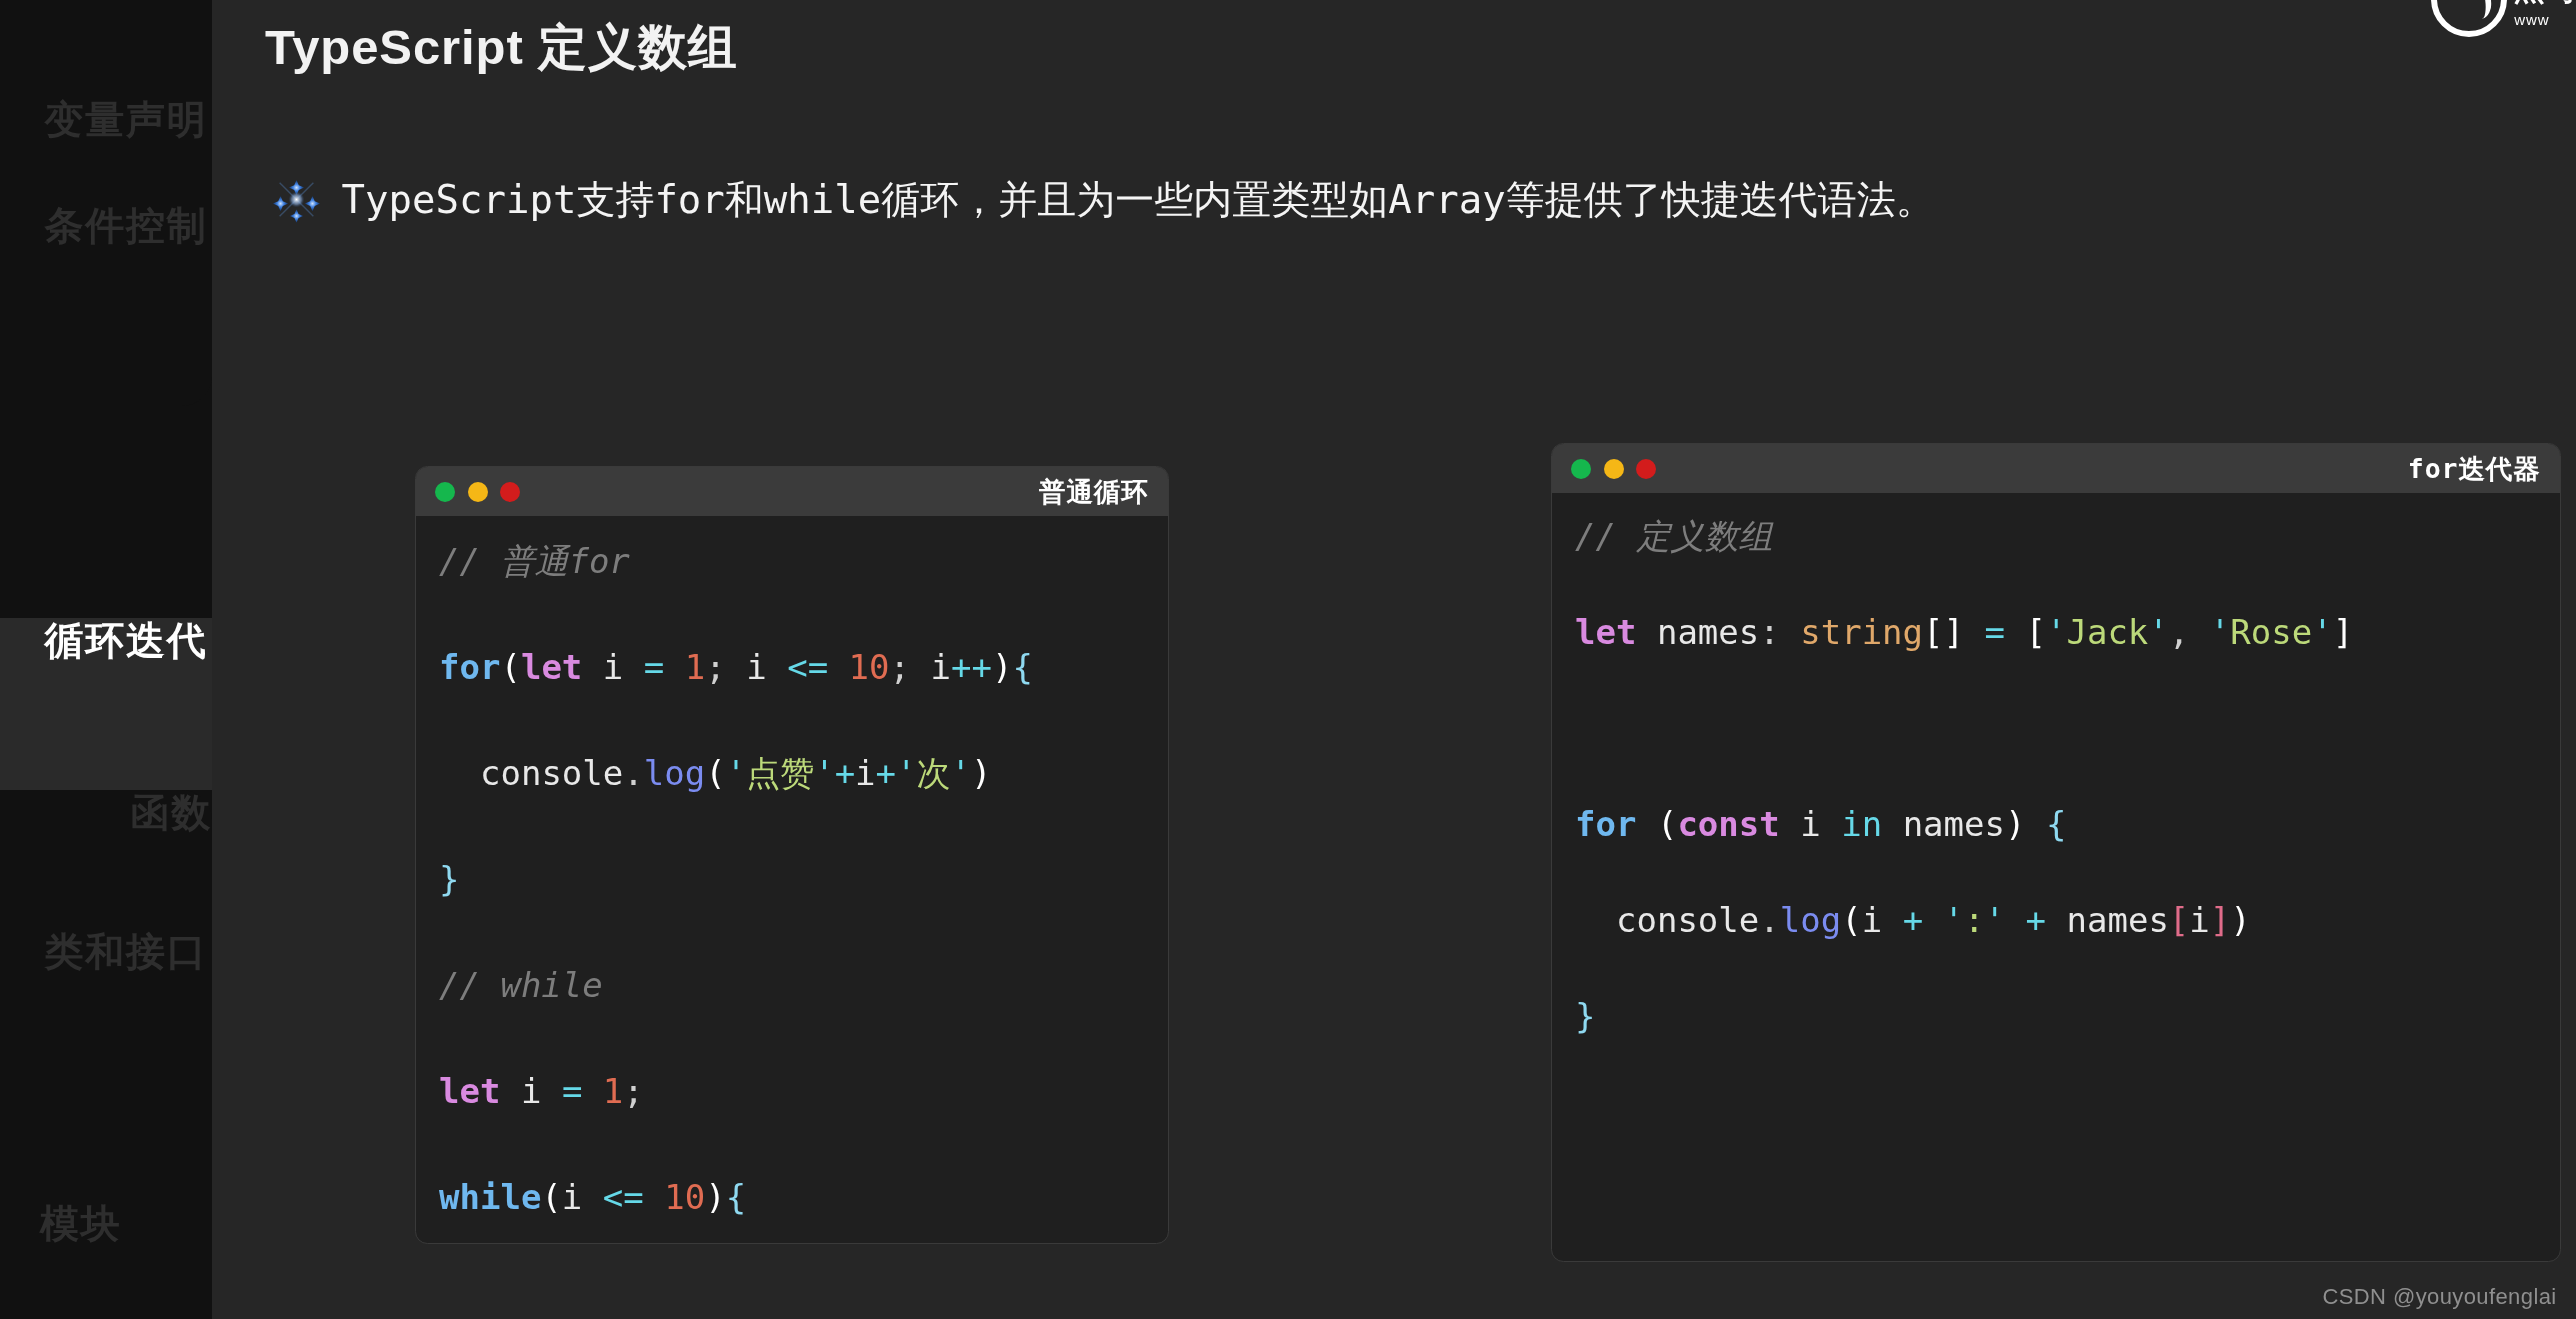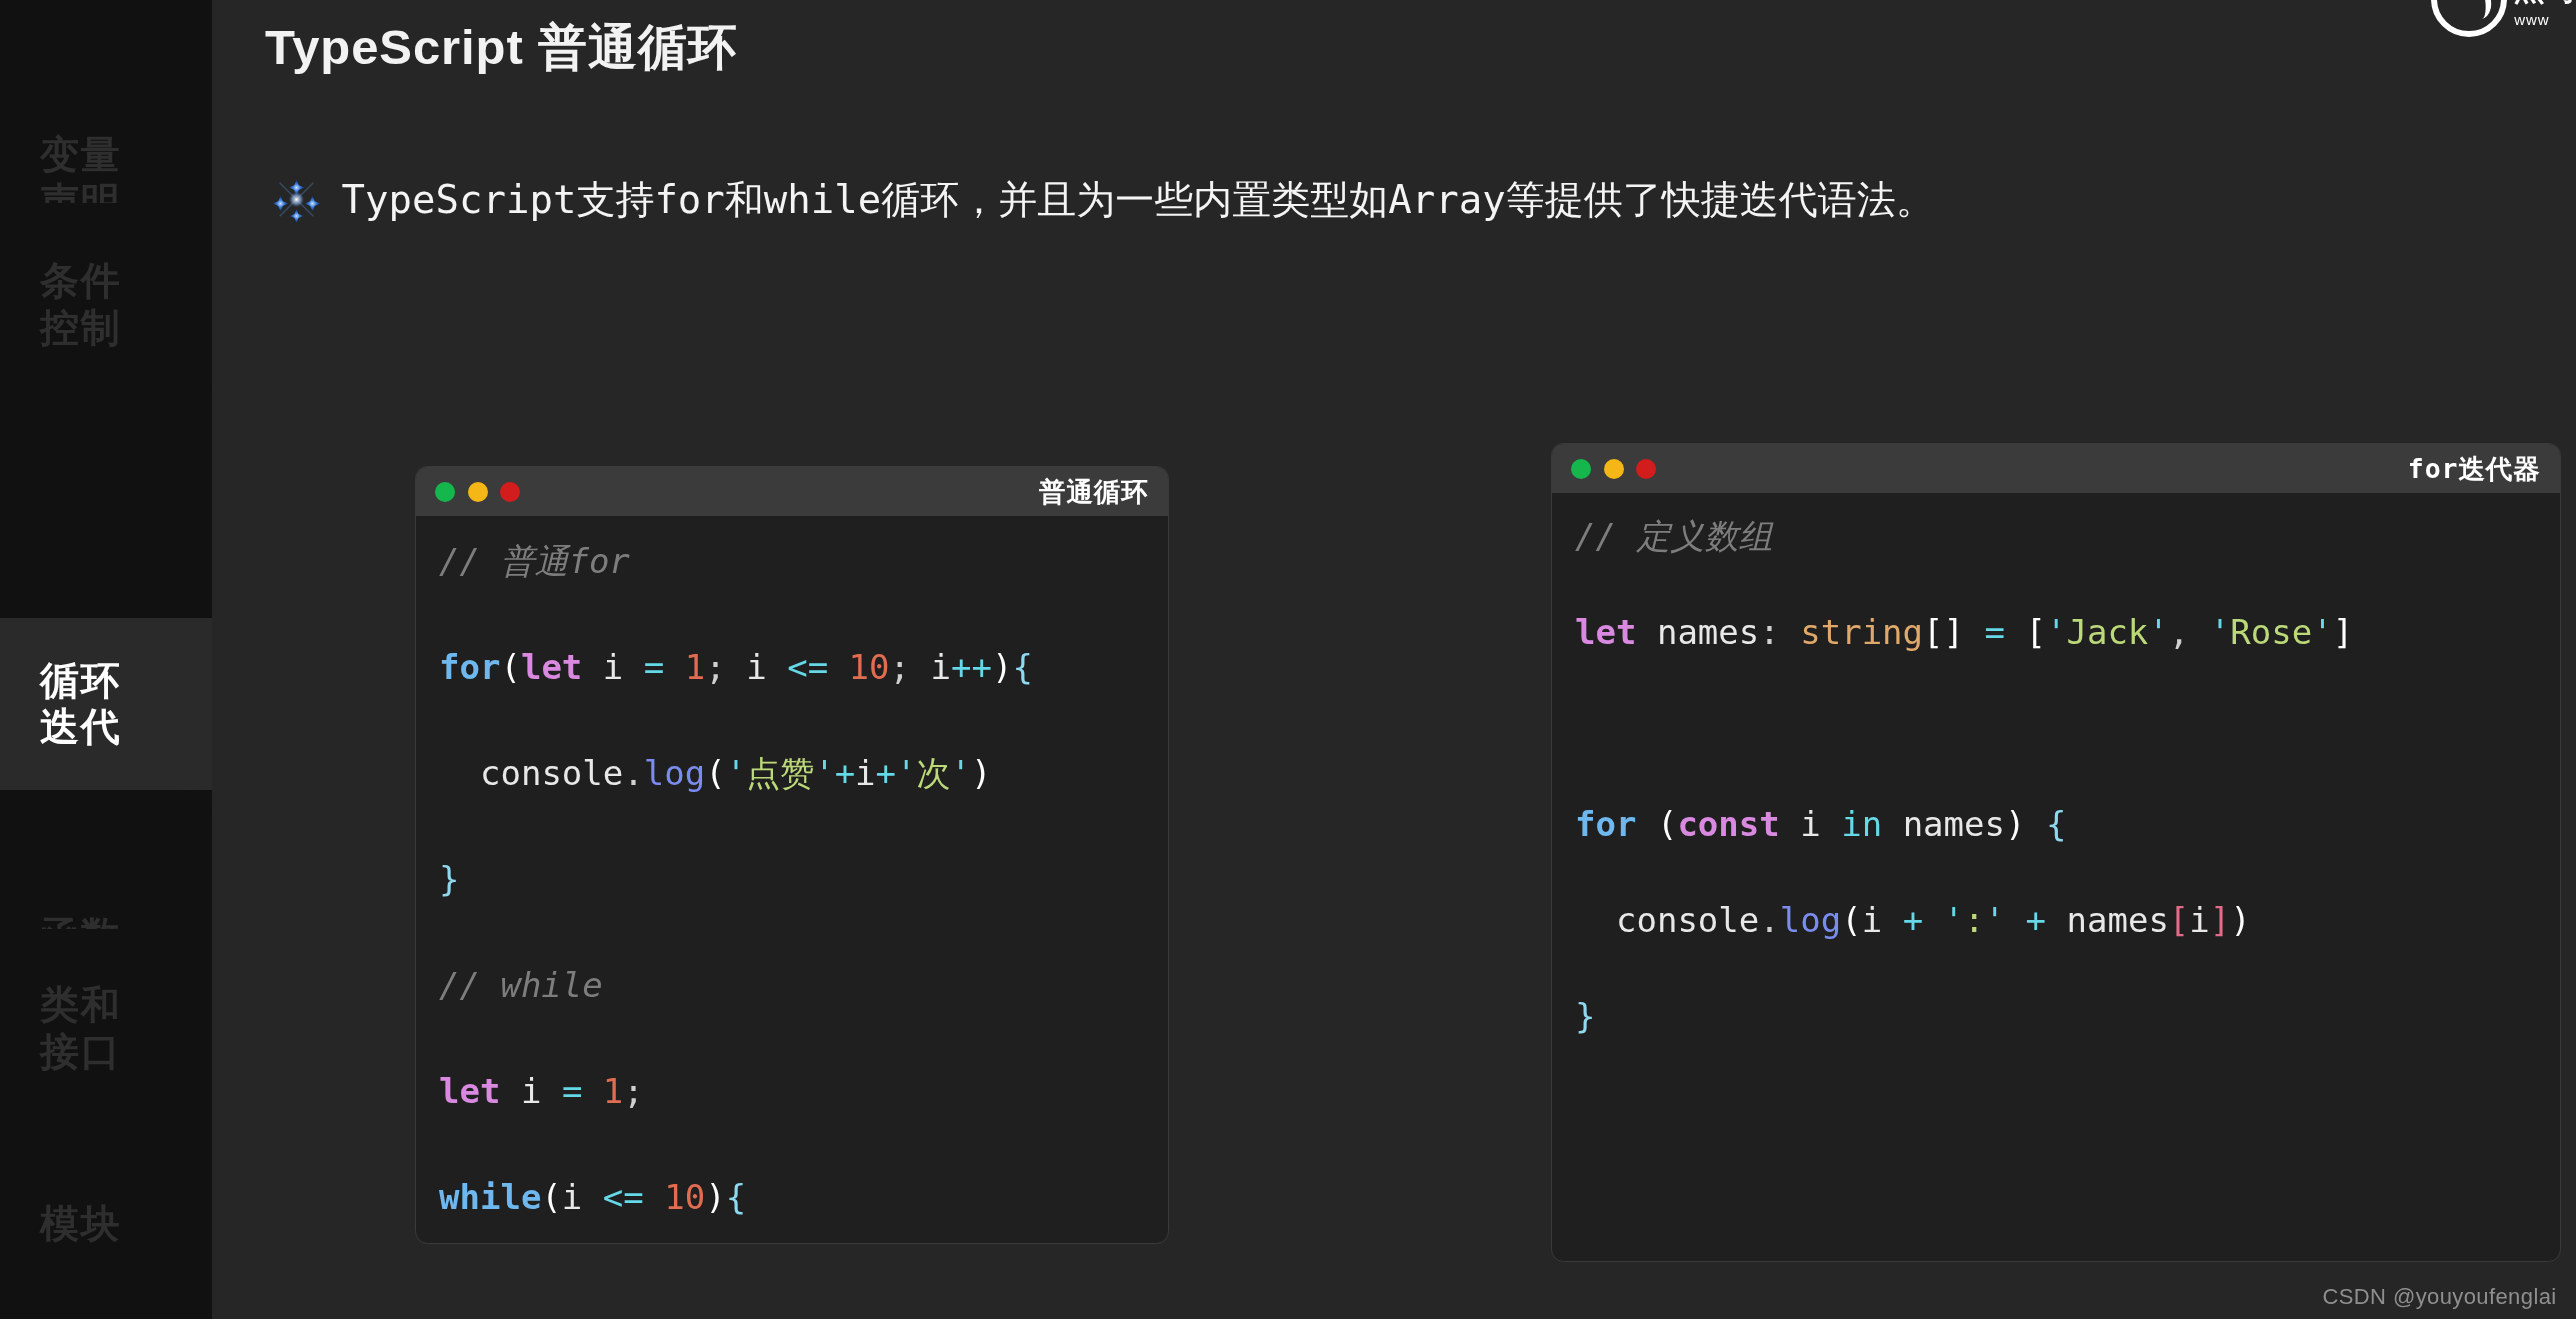--- a/index.html
+++ b/index.html
@@ -12,21 +12,21 @@
   #root { position: relative; width: 2576px; height: 1319px; background: #262626; }
 
   
   #sidebar {
     position: absolute; left: 0; top: 0;
     width: 212px; height: 1319px;
     background: #111111;
   }
   .nav-item {
     position: absolute; left: 0; width: 212px;
-    display: flex; flex-direction: column; justify-content: center;
+    display: flex; flex-direction: row; justify-content: center;
     padding-left: 40px;
     font-size: 39px; line-height: 1.18; font-weight: 700;
     letter-spacing: 1.8px;
     color: #2e2e2e;
     background: #111111;
   }
   .nav-item.active {
     color: #ffffff;
     background: #2a2a2a;
     border-radius: 0;
@@ -161,21 +161,21 @@
     <div class="nav-item" style="top:929px;height:199px;">
       <span>类和</span>
       <span>接口</span>
     </div>
 
     <div class="nav-item" style="top:1174px;height:146px;justify-content:flex-start;padding-top:26.5px;">
       <span>模块</span>
     </div>
   </nav>
 
-  <h1 id="page-title">TypeScript 普通循环</h1>
+  <h1 id="page-title">TypeScript 定义数组</h1>
 
   <div id="bullet-row">
     <span id="bullet-icon">
       <svg width="55" height="55" viewBox="0 0 62 62" aria-hidden="true">
         <defs>
           <radialGradient id="sg" cx="50%" cy="50%" r="50%">
             <stop offset="0%" stop-color="#cfe4ff"></stop>
             <stop offset="45%" stop-color="#3d7fe0"></stop>
             <stop offset="100%" stop-color="#14315f"></stop>
           </radialGradient>

